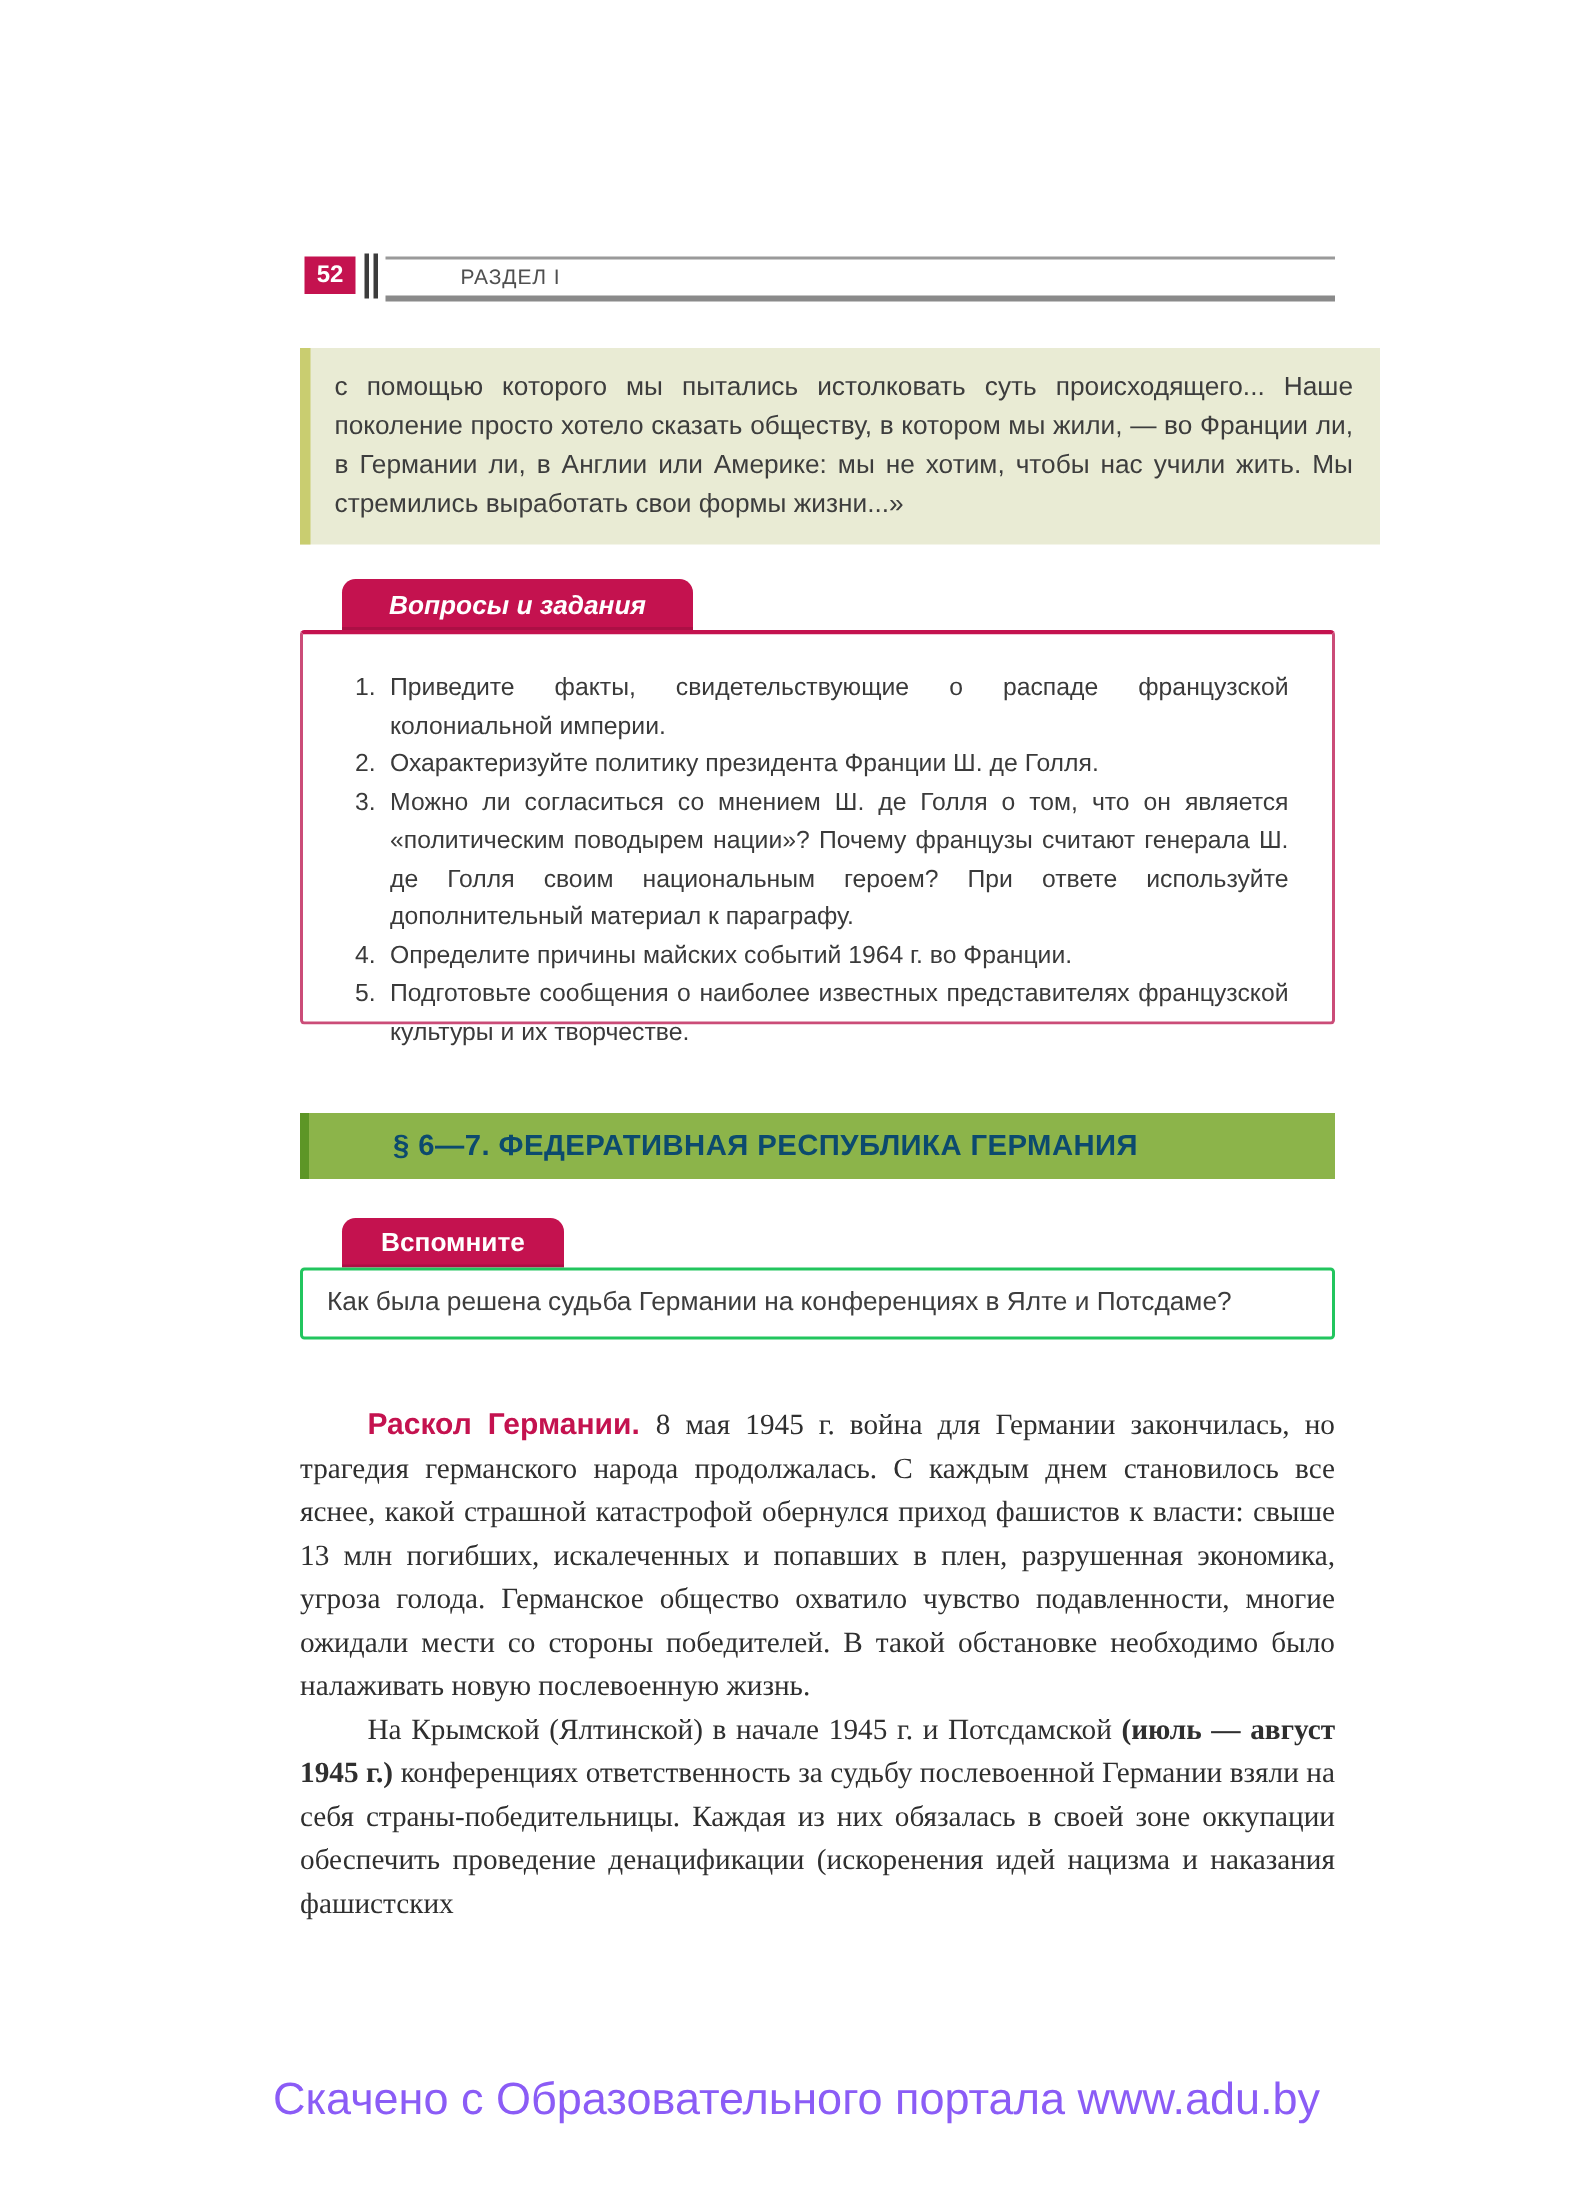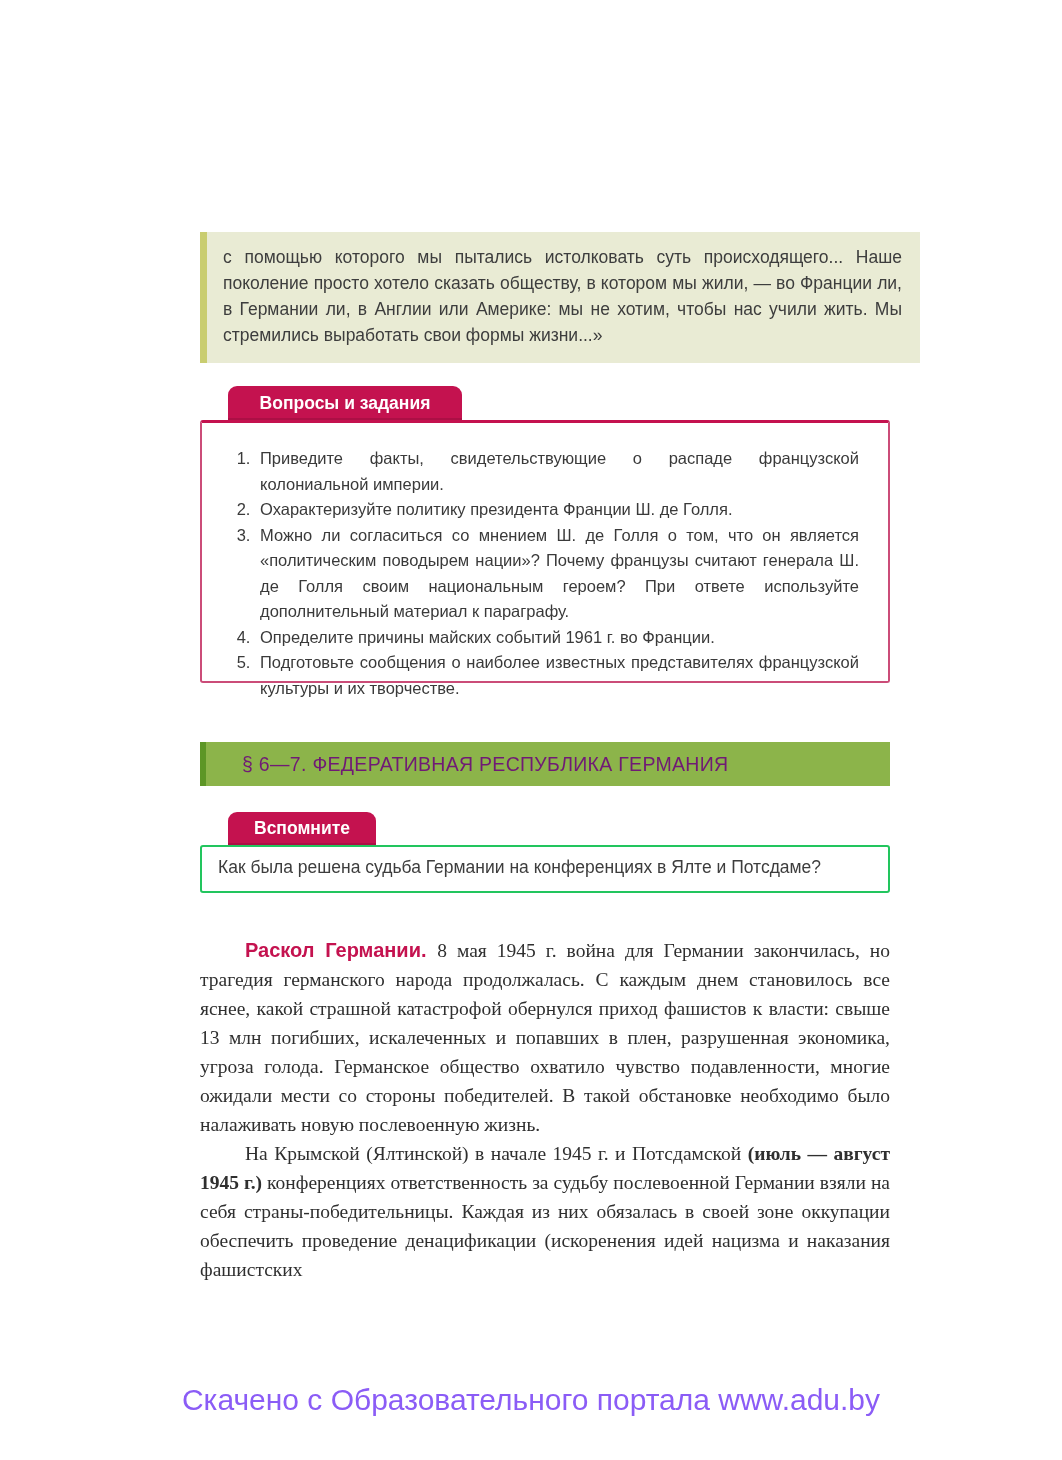--- a/index.html
+++ b/index.html
@@ -36,43 +36,43 @@
     font-size:17.5px; line-height:26px; color:#3d3d3d; text-align:justify;
   }
 
   
   .tab-badge {
     position:absolute; background:var(--crimson); color:#ffffff; font-weight:bold;
     font-size:17.5px; border-radius:9px 9px 0 0;
     display:flex; align-items:center; justify-content:center;
     box-shadow: inset 0 -2px 0 rgba(0,0,0,0.12);
   }
-  .q-badge { left:228px; top:386px; width:234px; height:34px; }
+  .q-badge { left:228px; top:386px; width:234px; height:34px;font-style:italic; }
   .r-badge { left:228px; top:812px; width:148px; height:33px; }
 
   
   .q-box {
     position:absolute; left:200px; top:420px; width:690px; height:263px;
     box-sizing:border-box; background:#ffffff;
     border:2px solid #cb4c78; border-top:3px solid var(--crimson); border-radius:3px;
     padding:8px 14px 8px 12px;
   }
   .q-list {
     margin:15px; padding:0 0 0 26px; list-style:decimal;
     font-size:16.5px; line-height:25.5px; color:#3a3a3a; text-align:justify;
   }
   .q-list li { padding-left:5px; margin:0; }
 
   
   .section-banner {
     position:absolute; left:200px; top:742px; width:690px; height:44px;
     box-sizing:border-box; background:var(--green);
     border-left:6px solid var(--green-dark);
-    color:#701a75; font-weight:normal; font-size:19.5px; line-height:44px;
-    padding-left:36px; letter-spacing:0.3px; white-space:nowrap;
+    color:#0c4a6e; font-weight:bold; font-size:19.5px; line-height:44px;
+    padding-left:56px; letter-spacing:0.3px; white-space:nowrap;
   }
 
   
   .r-box {
     position:absolute; left:200px; top:845px; width:690px; height:48px;
     box-sizing:border-box; background:#ffffff;
     border:2px solid #22c55e; border-radius:3px;
     padding:10px 16px; font-size:17.5px; color:#3d3d3d;
   }
 
@@ -93,30 +93,37 @@
   .footer {
     position:absolute; left:0; top:1383px; width:100%;
     text-align:center; font-size:30px; color:#8b5cf6;
   }
 </style>
 </head>
 <body>
 
 <div class="page">
 
+  <div class="header">
+    <div class="page-num">52</div>
+    <div class="header-bar b1"></div>
+    <div class="header-bar b2"></div>
+    <div class="header-rule"></div>
+    <div class="section-label">РАЗДЕЛ I</div>
+  </div>
 
   <div class="quote-box">с помощью которого мы пытались истолковать суть происходящего... Наше поколение просто хотело сказать обществу, в котором мы жили, — во Франции ли, в Германии ли, в Англии или Америке: мы не хотим, чтобы нас учили жить. Мы стремились выработать свои формы жизни...»</div>
 
   <div class="tab-badge q-badge">Вопросы и задания</div>
   <div class="q-box">
     <ol class="q-list">
         <li>Приведите факты, свидетельствующие о распаде французской колониальной империи.</li>
         <li>Охарактеризуйте политику президента Франции Ш. де Голля.</li>
         <li>Можно ли согласиться со мнением Ш. де Голля о том, что он является «политическим поводырем нации»? Почему французы считают генерала Ш. де Голля своим национальным героем? При ответе используйте дополнительный материал к параграфу.</li>
-        <li>Определите причины майских событий 1961 г. во Франции.</li>
+        <li>Определите причины майских событий 1964 г. во Франции.</li>
         <li>Подготовьте сообщения о наиболее известных представителях французской культуры и их творчестве.</li>
       </ol>
   </div>
 
   <div class="section-banner">§ 6—7. ФЕДЕРАТИВНАЯ РЕСПУБЛИКА ГЕРМАНИЯ</div>
 
   <div class="tab-badge r-badge">Вспомните</div>
   <div class="r-box">Как была решена судьба Германии на конференциях в Ялте и Потсдаме?</div>
 
   <div class="body-text">

